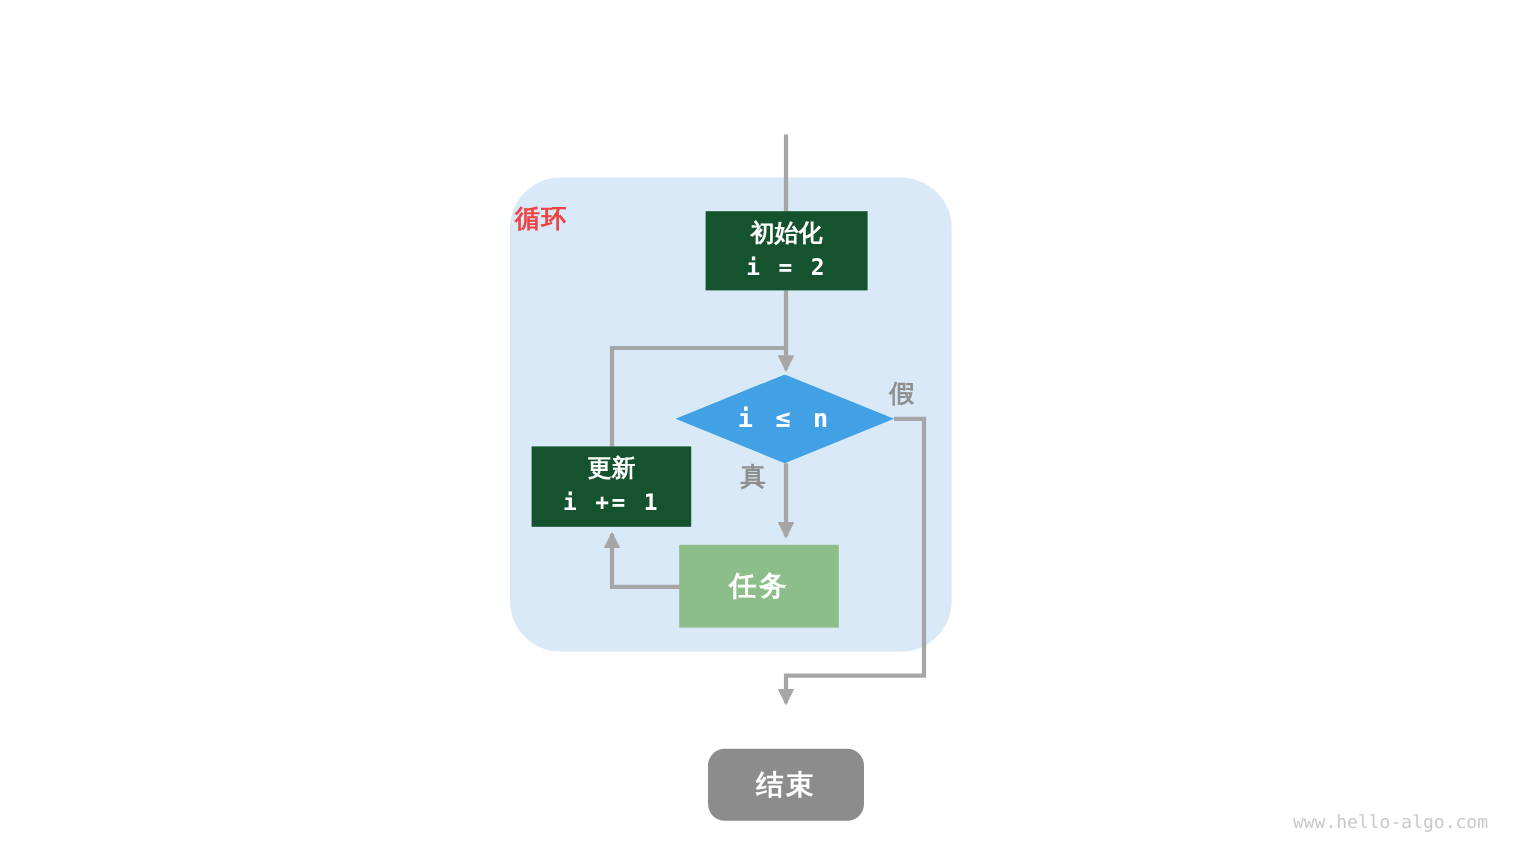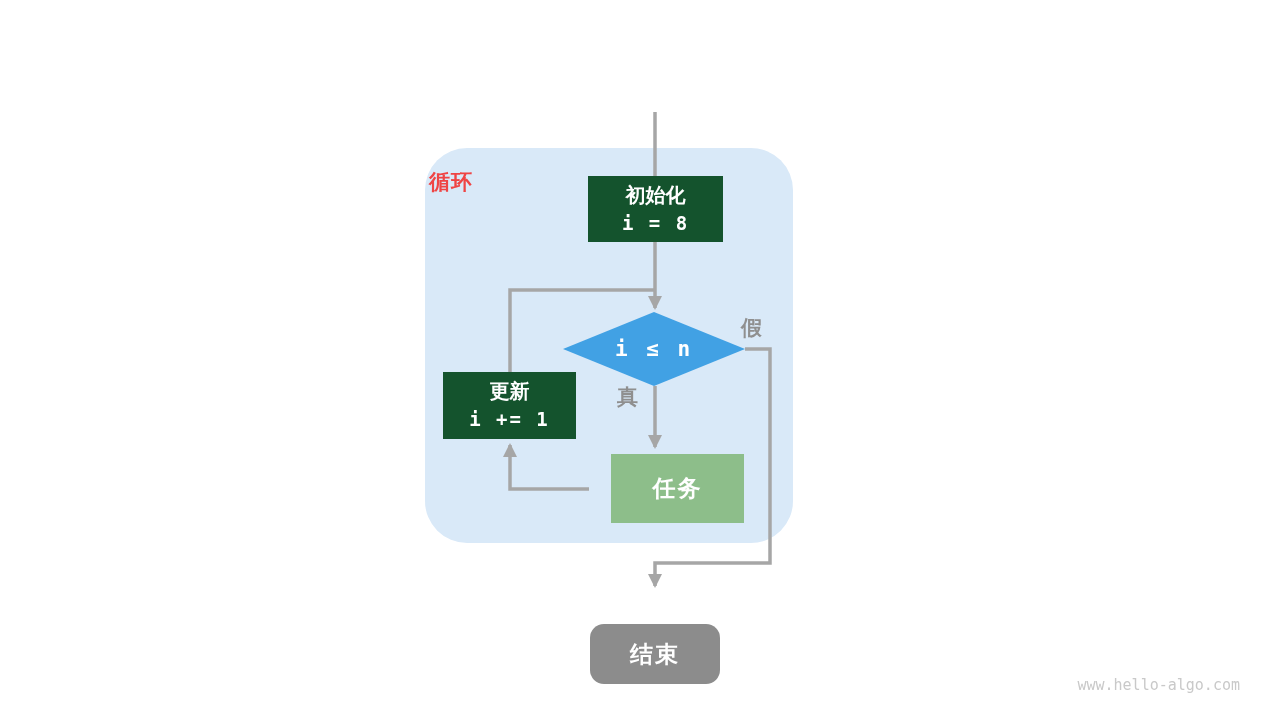--- a/index.html
+++ b/index.html
@@ -128,33 +128,33 @@
     <path d="M655 386 L655 447" fill="none" stroke="#a6a6a6" stroke-width="3.5" marker-end="url(#arrow)"></path>
 
     <path d="M589 489 L510 489 L510 445" fill="none" stroke="#a6a6a6" stroke-width="3.5" marker-end="url(#arrow)"></path>
 
     <path d="M745 349 L770 349 L770 563 L655 563 L655 586" fill="none" stroke="#a6a6a6" stroke-width="3.5" marker-end="url(#arrow)"></path>
   </svg>
 
 
   <div class="node node-process" style="left:588px; top:176px; width:135px; height:66px;">
     <span>初始化</span>
-    <span class="code-line">i = 8</span>
+    <span class="code-line">i = 2</span>
   </div>
 
   <div class="diamond">
     <span class="diamond-text">i ≤ n</span>
   </div>
 
   <div class="node node-process" style="left:443px; top:372px; width:133px; height:67px;">
     <span>更新</span>
     <span class="code-line">i += 1</span>
   </div>
 
-  <div class="node node-task" style="left:611px; top:454px; width:133px; height:69px;">
+  <div class="node node-task" style="left:566px; top:454px; width:133px; height:69px;">
     <span>任务</span>
   </div>
 
   <div class="node node-terminal" style="left:590px; top:624px; width:130px; height:60px;">
     <span>结束</span>
   </div>
 
   <div class="edge-label edge-label-true">真</div>
   <div class="edge-label edge-label-false">假</div>
 

